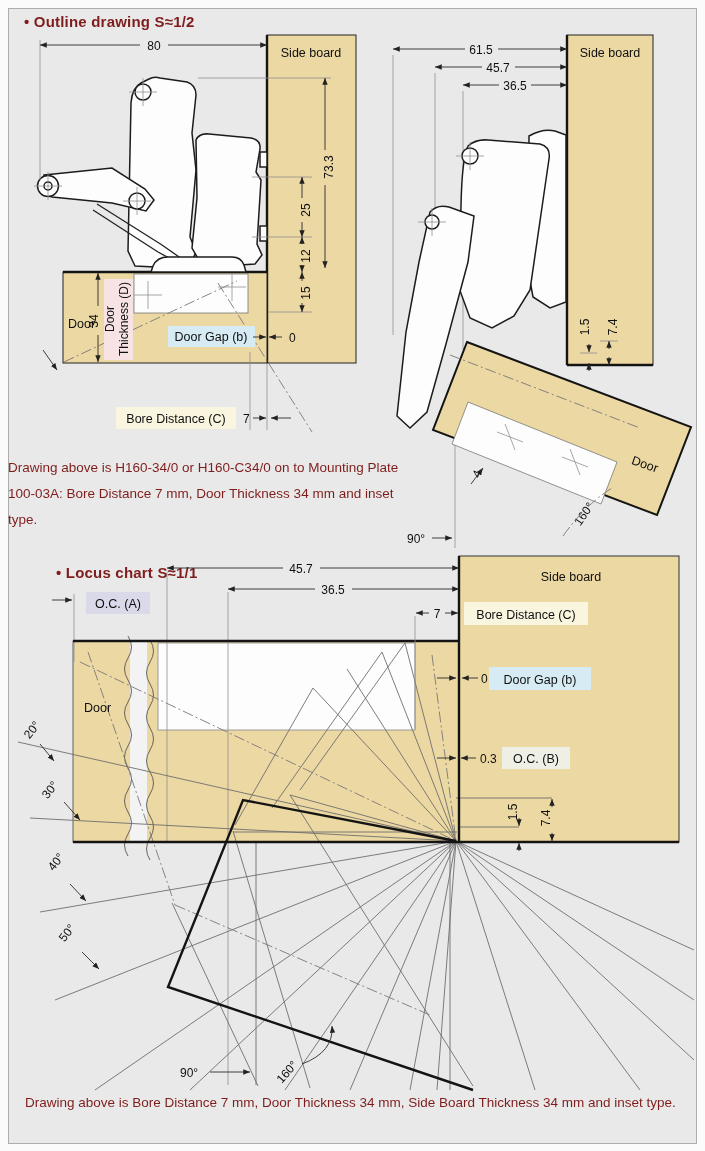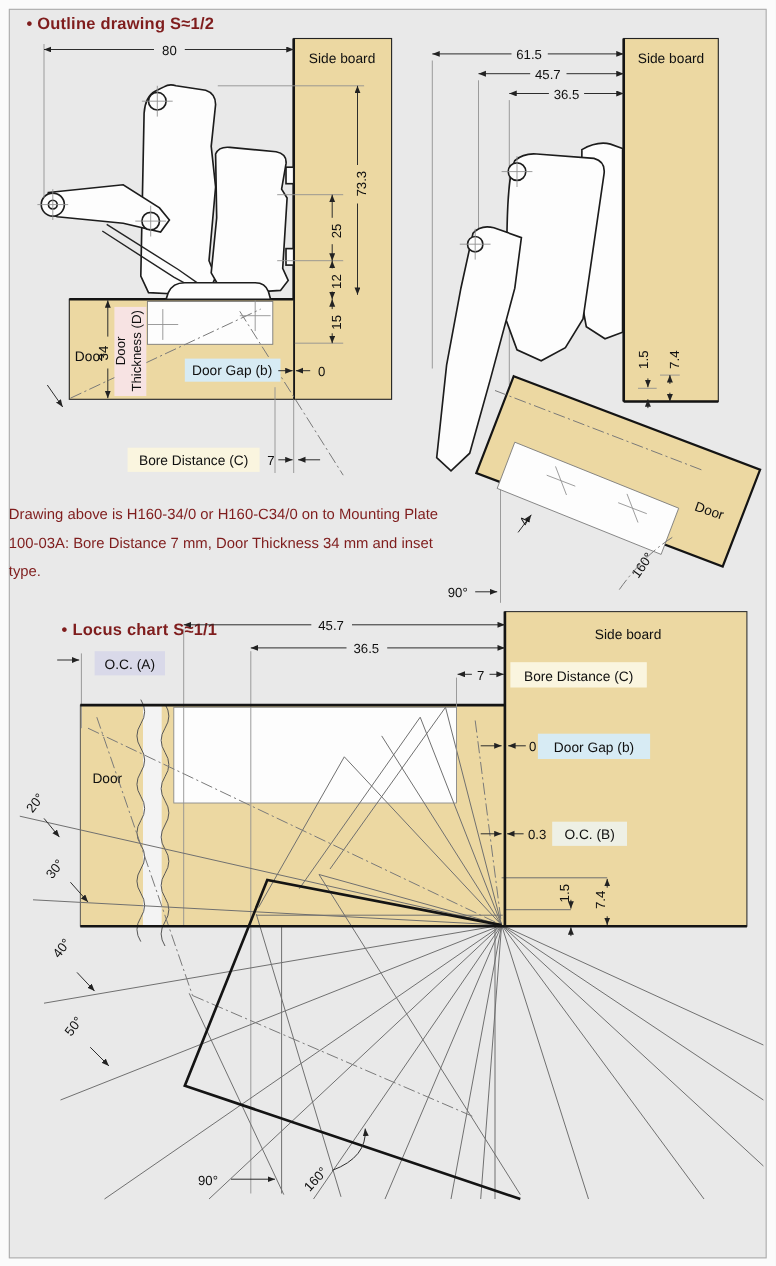--- a/index.html
+++ b/index.html
@@ -28,20 +28,21 @@
 
 <div id="stage">
   <div id="panel"></div>
 
   <div class="htext title" style="left:24px;top:13px;"><span>•</span>&nbsp;<span>Outline drawing S≈1/2</span></div>
 
   <div class="htext cap" style="left:8px;top:455px;width:412px;">Drawing above is H160-34/0 or H160-C34/0 on to Mounting Plate 100-03A: Bore Distance 7 mm, Door Thickness 34 mm and inset type.</div>
 
   <div class="htext title" style="left:24px;top:564px;margin-left:32px;"><span>•</span>&nbsp;<span>Locus chart S≈1/1</span></div>
 
+  <div class="htext cap" style="left:25px;top:1090px;width:672px;">Drawing above is Bore Distance 7 mm, Door Thickness 34 mm, Side Board Thickness 34 mm and inset type.</div>
 
   <svg width="705" height="1151" viewBox="0 0 705 1151">
     <defs>
       <marker id="ar" orient="auto" markerWidth="9" markerHeight="8" refX="7.5" refY="3">
         <path d="M0,0 L7.5,3 L0,6 Z" fill="#222"></path>
       </marker>
     </defs>
 
     <g>
 

